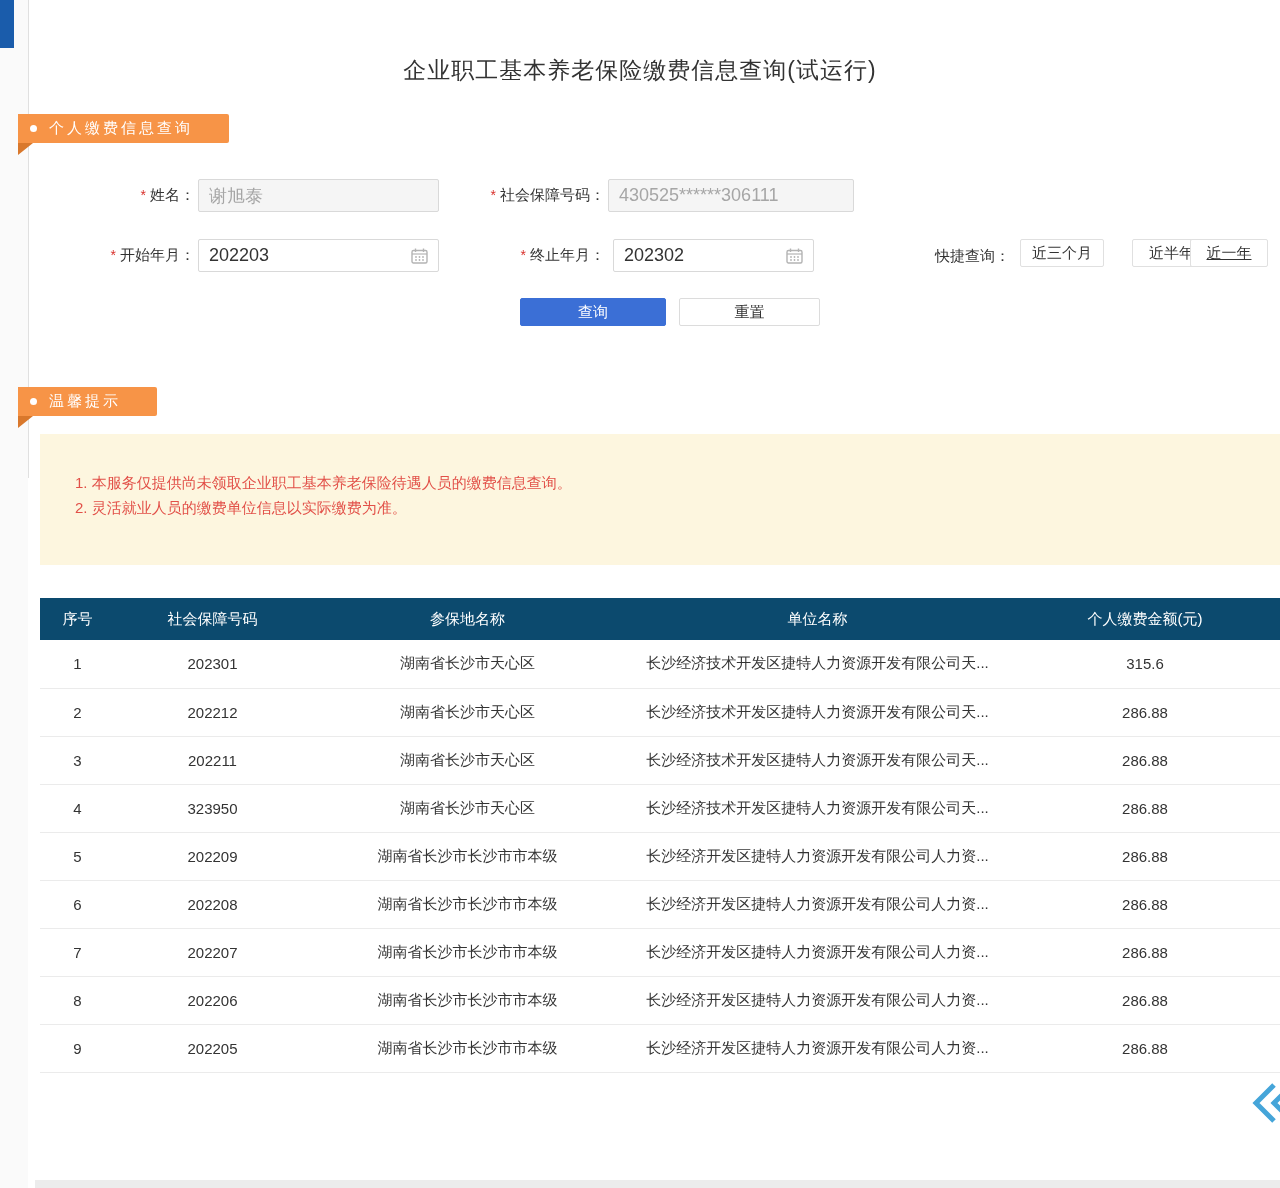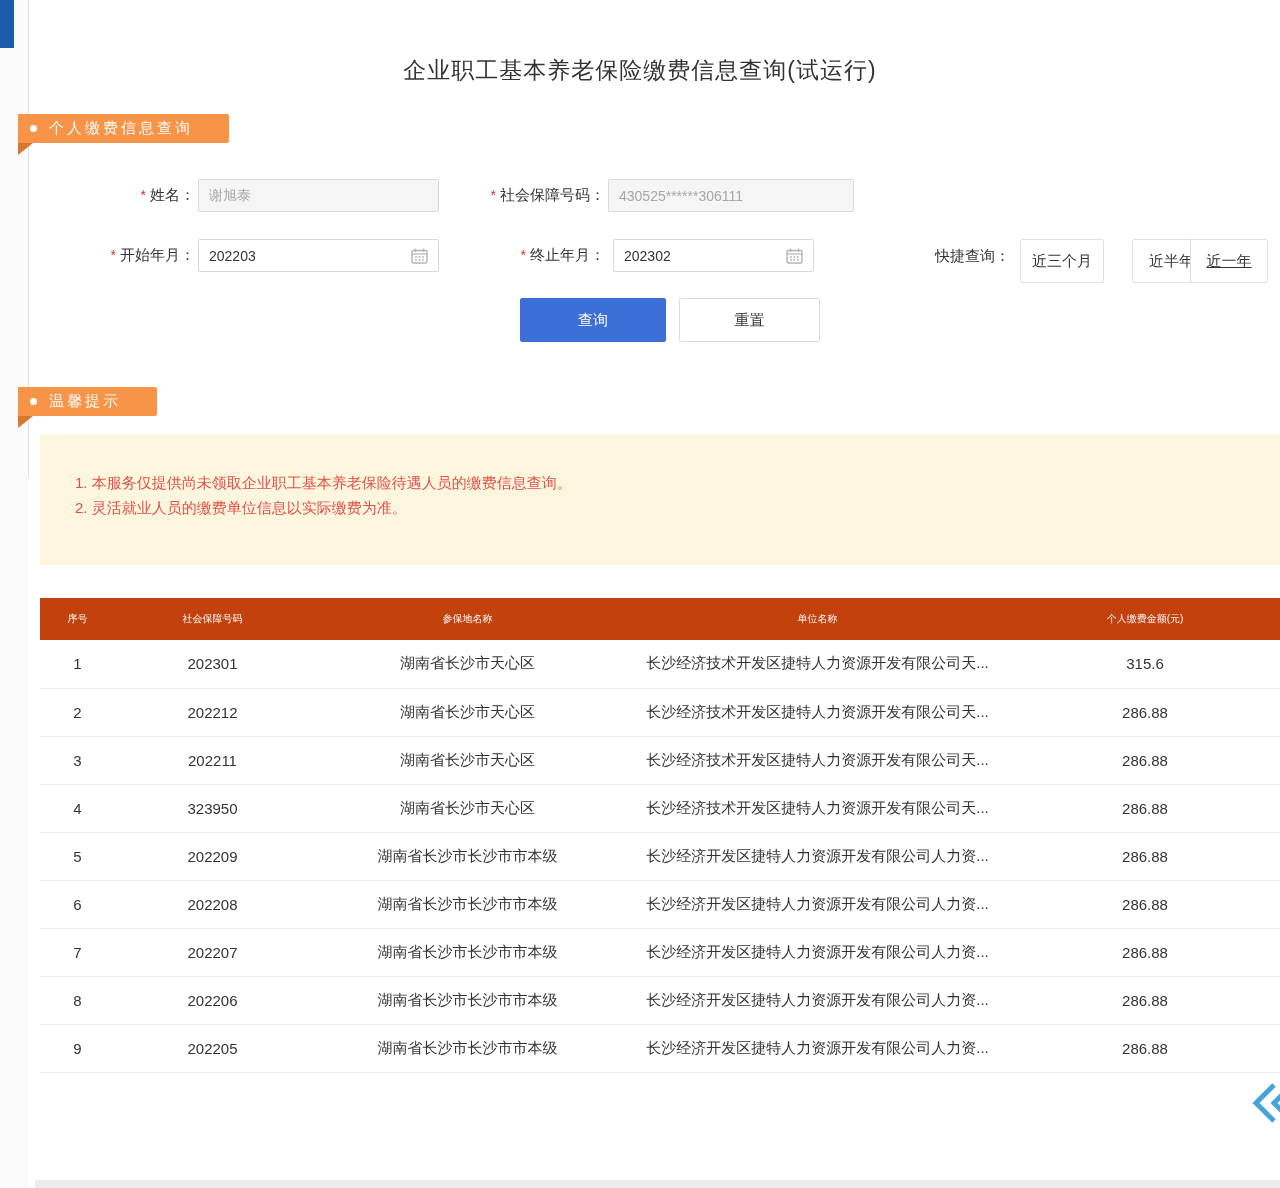--- a/index.html
+++ b/index.html
@@ -24,39 +24,39 @@
   .ribbon-query { left:18px; top:114px; }
   .fold-query  { left:18px; top:143px; }
   .ribbon-tips { left:18px; top:387px; }
   .fold-tips   { left:18px; top:416px; }
 
   .form-label { position:absolute; height:34px; line-height:34px; font-size:15px;
     color:#333; text-align:right; white-space:nowrap; }
   .req { color:#d9302c; margin-right:4px; font-size:14px; }
 
   .field { position:absolute; height:33px; border:1px solid #d9d9d9; border-radius:2px;
-    background:#fff; display:flex; align-items:center; padding:0 10px; font-size:14px; color:#333; }
+    background:#fff; display:flex; align-items:center; padding:0 10px; font-size:18px; color:#333; }
   .field.disabled { background:#f5f5f5; color:#a6a6a6; }
   .field .val { flex:1 1 auto; overflow:hidden; white-space:nowrap; }
   .cal-icon { flex:0 0 auto; width:17px; height:16px; opacity:.75; }
 
-  .btn { position:absolute; height:44px; border-radius:2px; font-size:15px;
+  .btn { position:absolute; height:28px; border-radius:2px; font-size:15px;
     display:flex; align-items:center; justify-content:center; cursor:pointer; }
   .btn-primary { background:#3b6fd6; color:#fff; border:1px solid #3b6fd6; }
   .btn-plain   { background:#fff; color:#333; border:1px solid #dcdcdc; }
   .quick-label { position:absolute; font-size:15px; color:#333; height:33px; line-height:33px; }
   .btn-quick   { background:#fff; color:#333; border:1px solid #e0e0e0; }
 
   .notice { position:absolute; left:40px; top:434px; width:1240px; height:131px;
     background:#fdf6df; }
   .notice .line { margin-left:35px; font-size:15px; color:#e25048; line-height:25px; }
   .notice .line:first-child { margin-top:36px; }
 
   .tbl { position:absolute; left:40px; top:598px; width:1240px; border-collapse:collapse; table-layout:fixed; }
-  .tbl th { background:#c2410c; color:#fff; font-weight:normal; font-size:10px; height:42px; }
+  .tbl th { background:#0c4a6e; color:#fff; font-weight:normal; font-size:15px; height:42px; }
   .tbl td { height:48px; font-size:15px; color:#333; text-align:center;
     border-bottom:1px solid #ebebeb; white-space:nowrap; overflow:hidden; background:#fff; }
   .tbl th { text-align:center; }
 
   .collapse-chevron { position:absolute; left:1252px; top:1082px; width:44px; height:42px; }
 
   .bottom-bar { position:absolute; left:35px; top:1180px; width:1245px; height:8px; background:#ececec; }
 </style>
 </head>
 <body>

